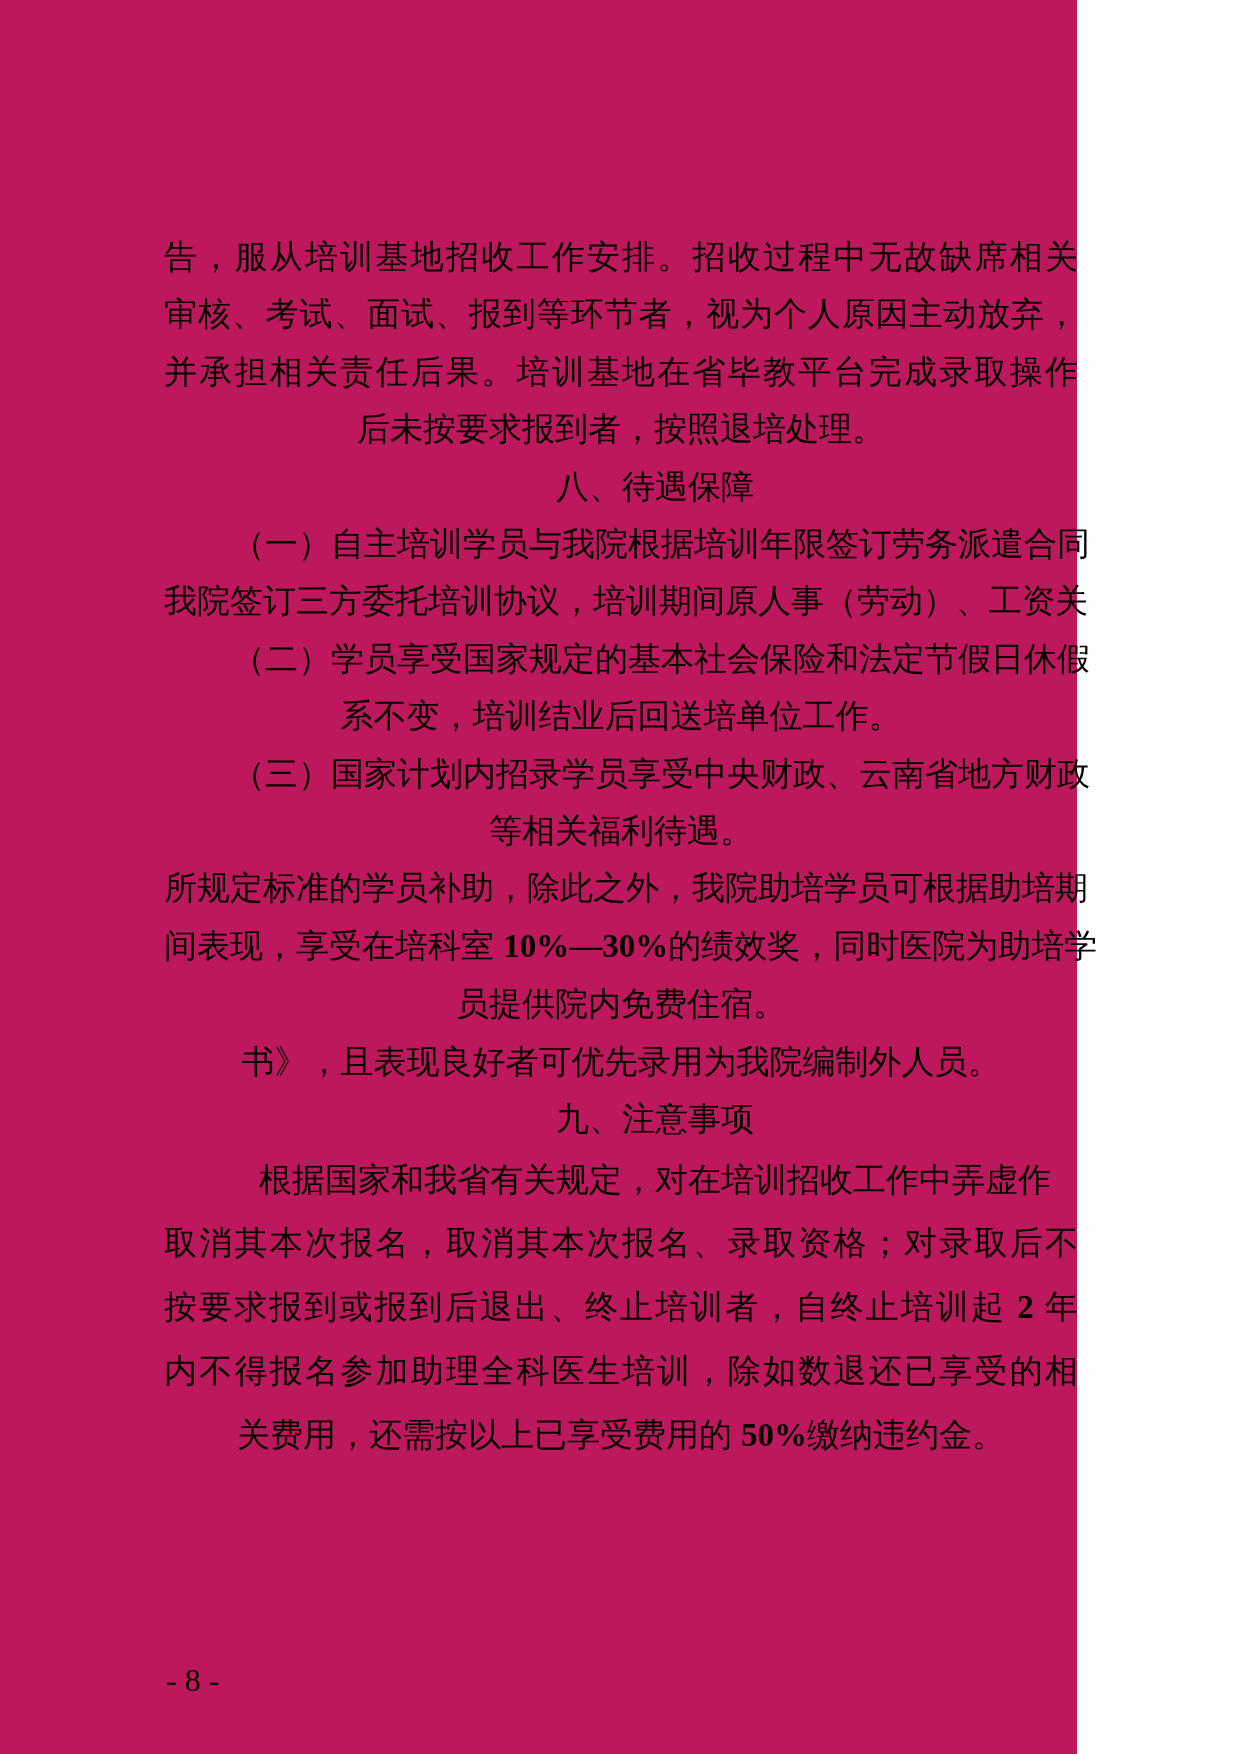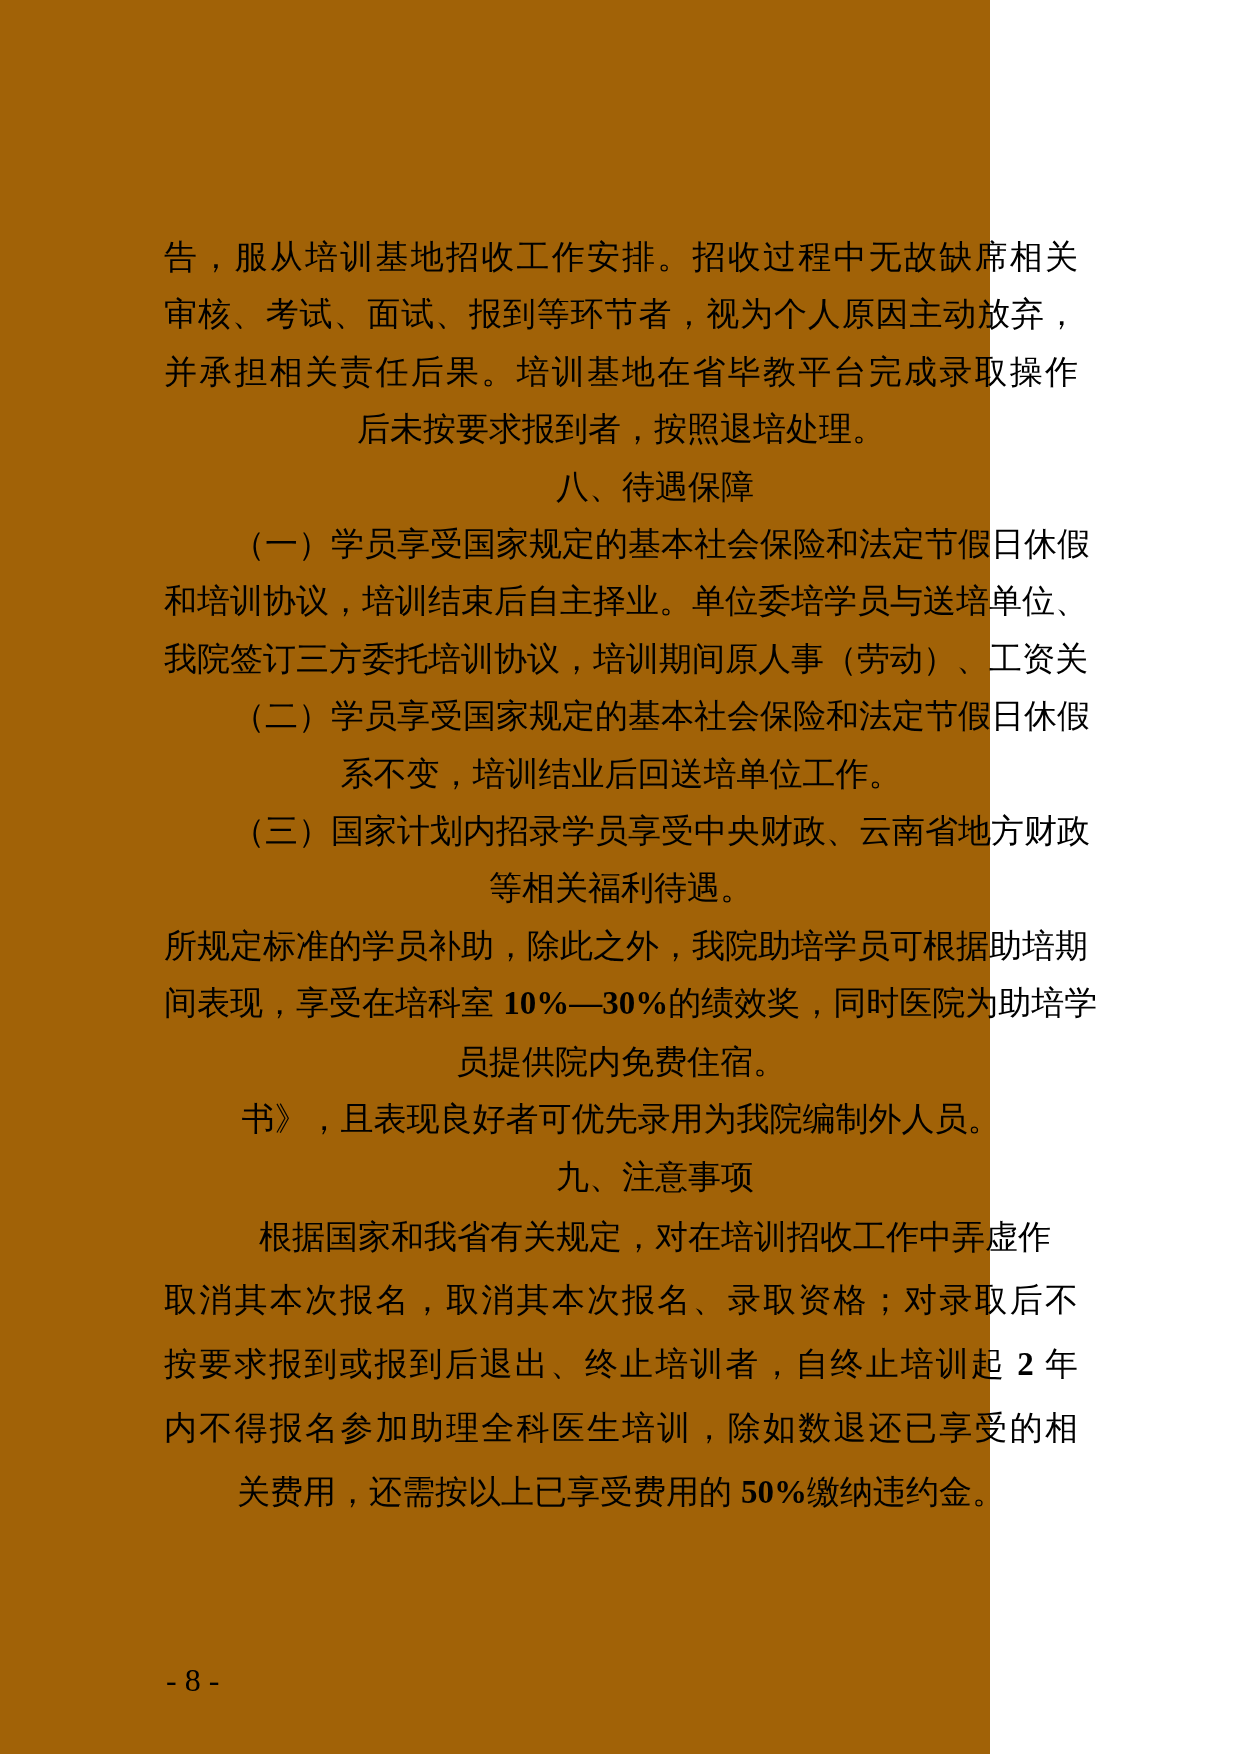--- a/index.html
+++ b/index.html
@@ -2,23 +2,23 @@
 <html><head>
 <meta charset="utf-8">
 <style>
   html, body {
     margin: 0; padding: 0;
     background: #ffffff;
     overflow: hidden;
   }
   .page {
     position: relative;
-    width: 990px;
+    width: 1077px;
     height: 1754px;
-    background: #a16207;
+    background: #be185d;
     color: #000000;
     font-family: "Liberation Sans", sans-serif;
   }
   .text-block {
     position: absolute;
     left: 164px;
     top: 228px;
     width: 914px;
   }
   .sec-a { line-height: 57.4px; }
@@ -53,22 +53,21 @@
 <body>
 
 <div class="page">
   <div class="text-block">
     <div class="sec-a">
       <div class="doc-line full">告，服从培训基地招收工作安排。招收过程中无故缺席相关</div>
       <div class="doc-line full">审核、考试、面试、报到等环节者，视为个人原因主动放弃，</div>
       <div class="doc-line full">并承担相关责任后果。培训基地在省毕教平台完成录取操作</div>
       <div class="doc-line">后未按要求报到者，按照退培处理。</div>
       <div class="doc-line indent">八、待遇保障</div>
-      <div class="doc-line indent full">（一）学员享受国家规定的基本社会保险和法定节假日休假</div>
-      <div class="doc-line full">和培训协议，培训结束后自主择业。单位委培学员与送培单位、</div>
+      <div class="doc-line indent full">（一）自主培训学员与我院根据培训年限签订劳务派遣合同</div>
       <div class="doc-line full">我院签订三方委托培训协议，培训期间原人事（劳动）、工资关</div>
       <div class="doc-line indent full">（二）学员享受国家规定的基本社会保险和法定节假日休假</div>
       <div class="doc-line">系不变，培训结业后回送培单位工作。</div>
       <div class="doc-line indent full">（三）国家计划内招录学员享受中央财政、云南省地方财政</div>
       <div class="doc-line">等相关福利待遇。</div>
       <div class="doc-line full">所规定标准的学员补助，除此之外，我院助培学员可根据助培期</div>
       <div class="doc-line full">间表现，享受在培科室 <span class="latin">10%—30%</span>的绩效奖，同时医院为助培学</div>
       <div class="doc-line">员提供院内免费住宿。</div>
       <div class="doc-line">书》，且表现良好者可优先录用为我院编制外人员。</div>
       <div class="doc-line indent">九、注意事项</div>

